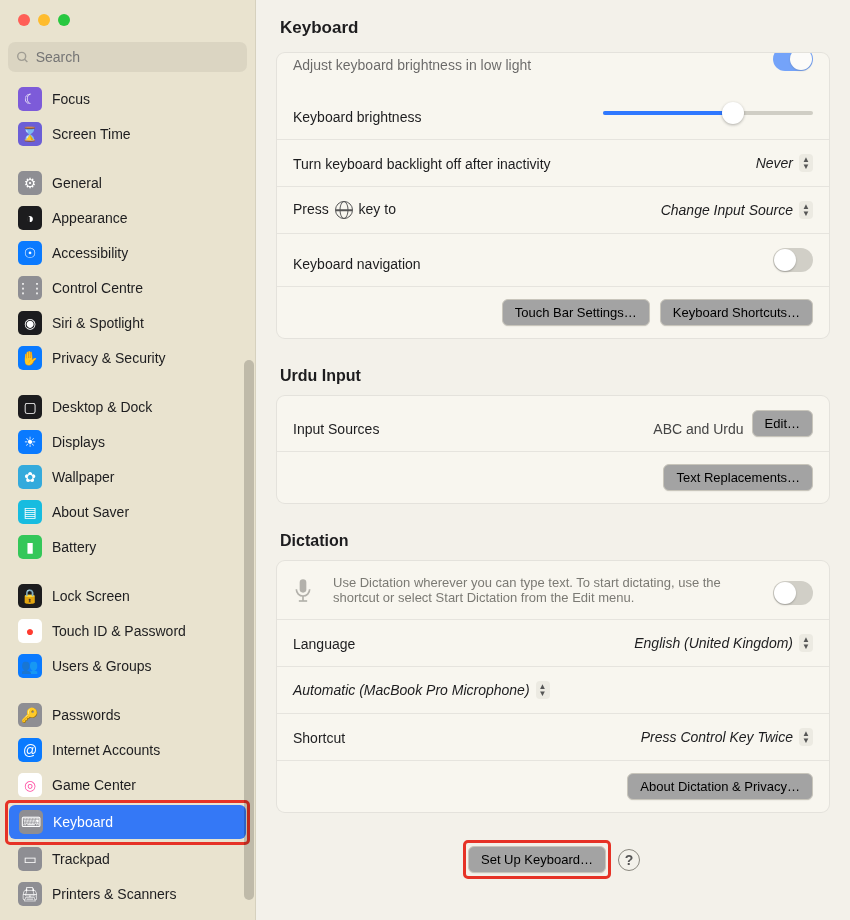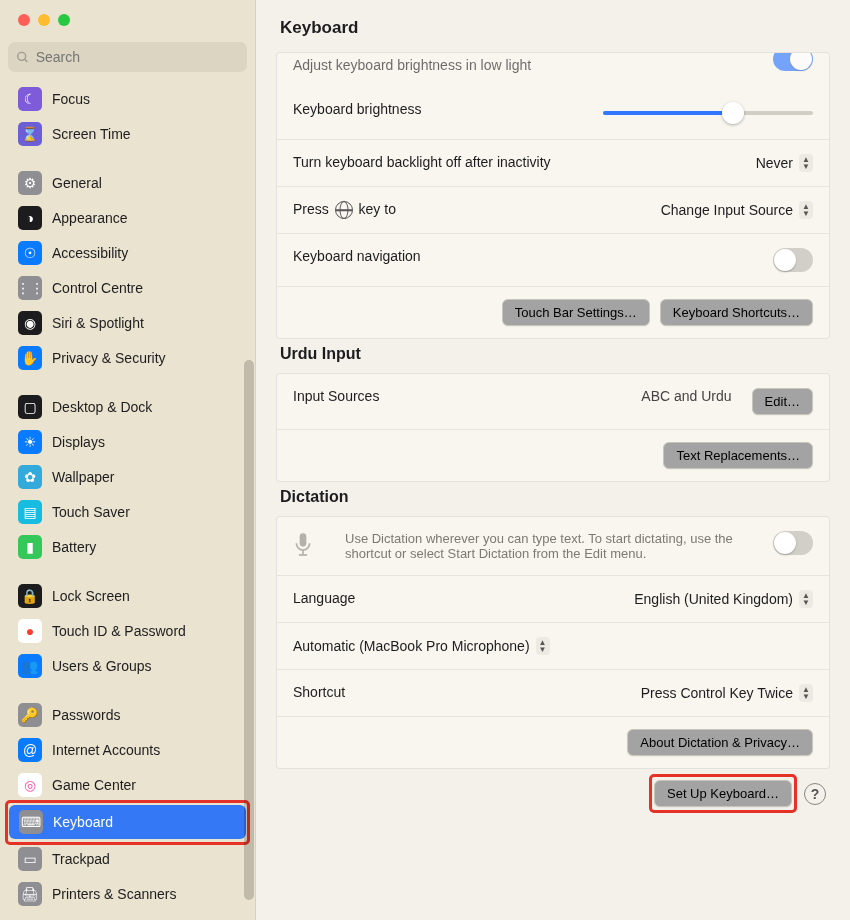--- a/index.html
+++ b/index.html
@@ -15,44 +15,44 @@
 .nav { overflow-y:auto; padding: 0 8px 8px 8px; flex:1; }
 .nav-item { display:flex; align-items:center; gap:10px; padding:5px 10px; border-radius:6px; font-size:14px; cursor:pointer; margin-bottom:1px; }
 .nav-item.selected { background:#3478f6; color:#fff; }
 .nav-icon { width:24px; height:24px; border-radius:5px; display:flex; align-items:center; justify-content:center; flex-shrink:0; font-size:14px; color:#fff;}
 .nav-group-space { height:14px; }
 .highlight { outline: 3px solid #e63226; border-radius:2px; }
 .side-scroll { position:absolute; right:1px; top:360px; width:10px; height:540px; background:rgba(0,0,0,0.18); border-radius:5px; }
 .content { flex:1; height:100%; background:#f3f1ea; display:flex; flex-direction:column; }
 .header { padding:18px 24px 14px 24px; font-size:17px; font-weight:700; }
 .scroll-area { flex:1; overflow-y:auto; padding: 0 20px 20px 20px; }
-.card { background:#f8f6ef; border:1px solid rgba(0,0,0,0.08); border-radius:4px; margin-bottom:4px; }
-.row { display:flex; align-items:flex-start; padding:14px 16px; border-bottom:1px solid rgba(0,0,0,0.07); gap:20px; }
+.card { background:#f8f6ef; border:1px solid rgba(0,0,0,0.08); border-radius:9px; margin-bottom:26px; }
+.row { display:flex; align-items:flex-end; padding:14px 16px; border-bottom:1px solid rgba(0,0,0,0.07); gap:8px; }
 .row:last-child { border-bottom:none; }
 .row .label { flex:1; font-size:14px; }
 .row .sub { font-size:13px; color:#7b7a74; margin-top:4px; max-width: 500px; }
 .row .left { flex:1; }
 .section-title { font-size:16px; font-weight:700; padding: 2px 4px 10px 4px; }
 .btn { background:#a3a3a3; border:1px solid #c8c5bb; border-radius:6px; padding:5px 12px; font-size:13px; cursor:pointer; box-shadow: 0 1px 1px rgba(0,0,0,0.04); }
 .btn-row { display:flex; justify-content:flex-end; padding:12px 16px; gap:10px; }
 .toggle { width:40px; height:24px; border-radius:12px; background:#d1cfc7; position:relative; cursor:pointer; }
 .toggle.on { background:#2f78ff; }
 .toggle .knob { width:22px; height:22px; background:#fff; border-radius:50%; position:absolute; top:1px; left:1px; box-shadow:0 1px 2px rgba(0,0,0,0.25);}
 .toggle.on .knob { left:17px; }
-.select { display:flex; align-items:center; gap:6px; font-size:14px; }
+.select { display:flex; align-items:center; gap:6px; font-size:14px;font-style:italic; }
 .select .caret { width:14px; height:18px; border-radius:4px; background:#eceae2; display:flex; flex-direction:column; align-items:center; justify-content:center; font-size:8px; line-height:7px; color:#555; }
 .slider-wrap { width:210px; height:24px; position:relative; display:flex; align-items:center; }
 .slider-track { height:4px; width:100%; background:#d0cec5; border-radius:2px; position:relative; }
 .slider-fill { position:absolute; left:0; top:0; height:100%; background:#2f78ff; border-radius:2px; }
 .slider-thumb { position:absolute; width:22px; height:22px; background:#fff; border-radius:50%; box-shadow:0 1px 3px rgba(0,0,0,0.3); top:50%; transform:translate(-50%,-50%);}
 .globe { display:inline-flex; width:18px; height:18px; border:1.5px solid #555; border-radius:50%; align-items:center; justify-content:center; font-size:10px; vertical-align:middle; margin:0 2px; position:relative;}
 .globe::before { content:""; position:absolute; width:100%; height:1.5px; background:#555; top:50%; left:0; transform:translateY(-50%);}
 .globe::after { content:""; position:absolute; height:100%; width:7px; border:1.5px solid #555; border-radius:50%; left:50%; top:-1.5px; transform:translateX(-50%);}
 .mic { width:20px; height:28px; opacity:0.55; margin-right:12px; flex-shrink:0; }
-.footer { display:flex; justify-content:flex-end; align-items:center; gap:10px; padding:4px 4px 4px 4px; }
+.footer { display:flex; justify-content:center; align-items:center; gap:10px; padding:4px 4px 4px 4px; }
 .help { width:22px; height:22px; border:1.4px solid #8a887f; border-radius:50%; display:flex; align-items:center; justify-content:center; font-size:14px; font-weight:600; color:#555; cursor:pointer;}
 .cutoff { color:#1d1d1f; opacity:0.65; font-size:14px; padding:0 16px 10px 16px; white-space:nowrap; overflow:hidden; }
 .value-text { font-size:14px; color:#444; }
 </style>
 </head>
 <body>
 
 <div class="sidebar">
   <div class="traffic">
     <div class="dot red"></div>
@@ -110,21 +110,21 @@
       <div class="nav-item">
         <div class="nav-icon" style="background: rgb(10, 122, 255);">☀</div>
         <span>Displays</span>
       </div>
       <div class="nav-item">
         <div class="nav-icon" style="background: rgb(52, 170, 220);">✿</div>
         <span>Wallpaper</span>
       </div>
       <div class="nav-item">
         <div class="nav-icon" style="background: rgb(23, 188, 224);">▤</div>
-        <span>Touch Saver</span>
+        <span>About Saver</span>
       </div>
       <div class="nav-item">
         <div class="nav-icon" style="background: rgb(52, 199, 89);">▮</div>
         <span>Battery</span>
       </div>
       <div class="nav-group-space"></div>
       <div class="nav-item">
         <div class="nav-icon" style="background: rgb(28, 28, 30);">🔒</div>
         <span>Lock Screen</span>
       </div>

